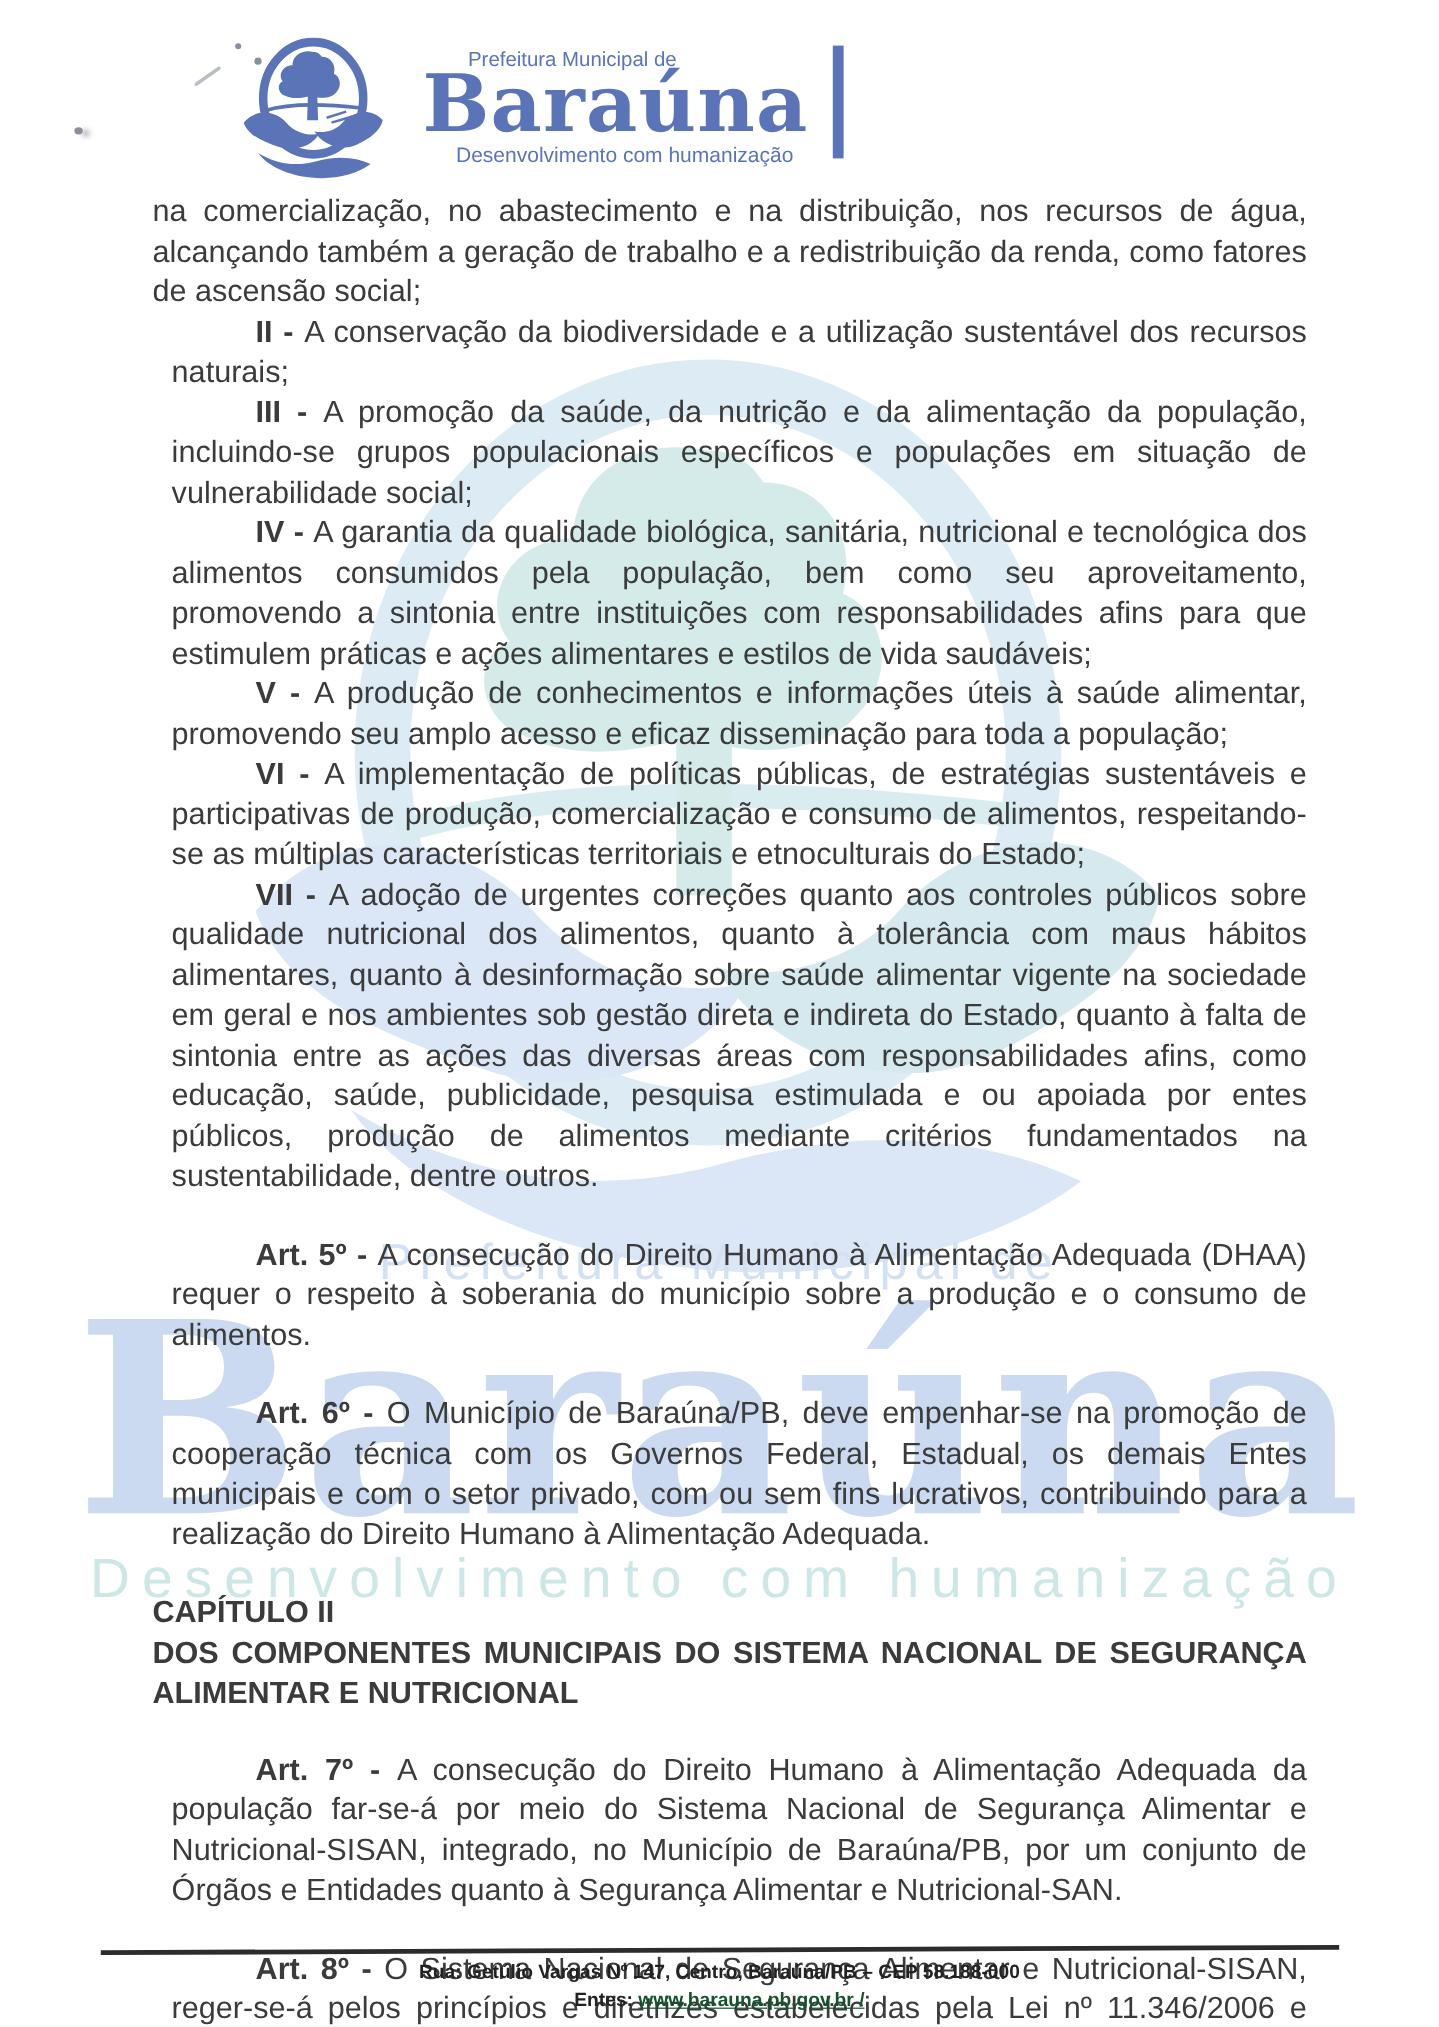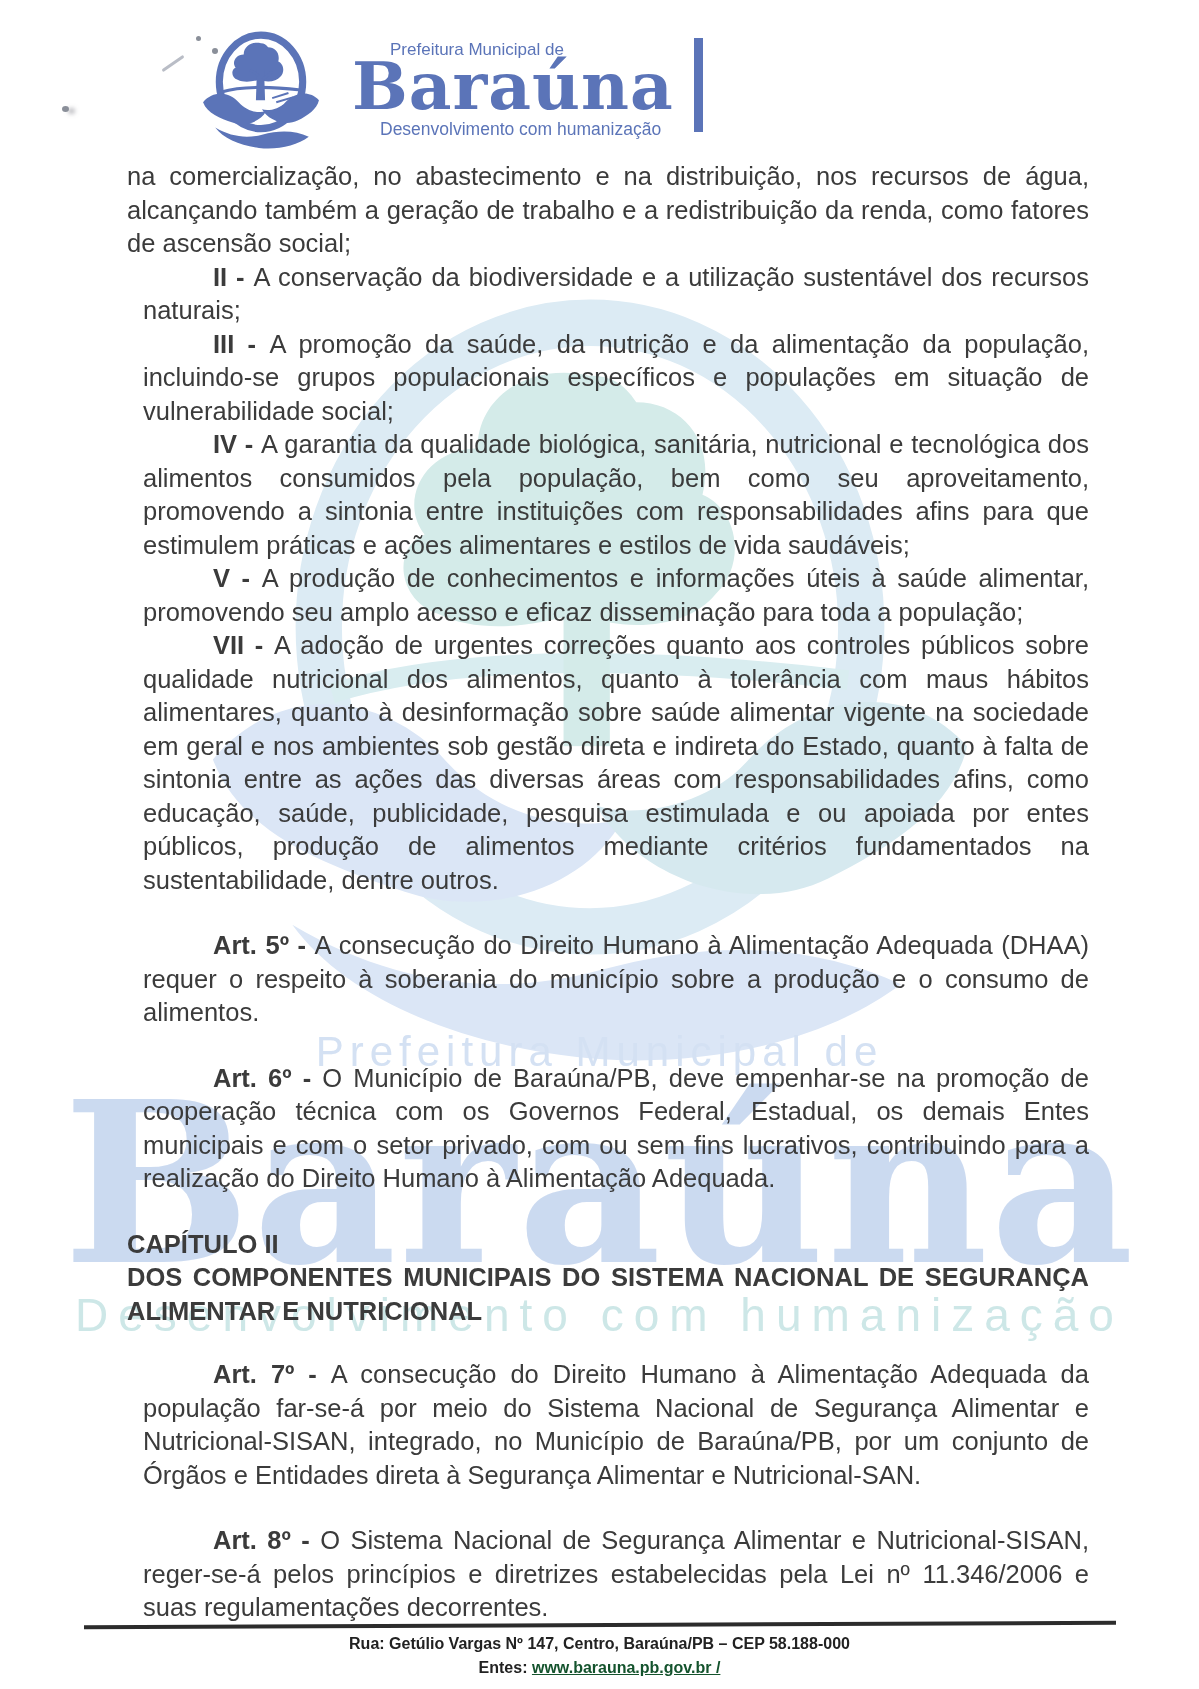--- a/index.html
+++ b/index.html
@@ -120,30 +120,31 @@
     </div>
     <div class="divider"></div>
   </div>
 
   <div class="doc-body">
     <p class="para"><b class="pfx"></b><span>na comercialização, no abastecimento e na distribuição, nos recursos de água, alcançando também a geração de trabalho e a redistribuição da renda, como fatores de ascensão social;</span></p>
     <p class="para ind"><b class="pfx">II - </b><span>A conservação da biodiversidade e a utilização sustentável dos recursos naturais;</span></p>
     <p class="para ind"><b class="pfx">III - </b><span>A promoção da saúde, da nutrição e da alimentação da população, incluindo-se grupos populacionais específicos e populações em situação de vulnerabilidade social;</span></p>
     <p class="para ind"><b class="pfx">IV - </b><span>A garantia da qualidade biológica, sanitária, nutricional e tecnológica dos alimentos consumidos pela população, bem como seu aproveitamento, promovendo a sintonia entre instituições com responsabilidades afins para que estimulem práticas e ações alimentares e estilos de vida saudáveis;</span></p>
     <p class="para ind"><b class="pfx">V - </b><span>A produção de conhecimentos e informações úteis à saúde alimentar, promovendo seu amplo acesso e eficaz disseminação para toda a população;</span></p>
+    <p class="para ind"><b class="pfx">VI - </b><span>A implementação de políticas públicas, de estratégias sustentáveis e participativas de produção, comercialização e consumo de alimentos, respeitando-se as múltiplas características territoriais e etnoculturais do Estado;</span></p>
     <p class="para ind"><b class="pfx">VII - </b><span>A adoção de urgentes correções quanto aos controles públicos sobre qualidade nutricional dos alimentos, quanto à tolerância com maus hábitos alimentares, quanto à desinformação sobre saúde alimentar vigente na sociedade em geral e nos ambientes sob gestão direta e indireta do Estado, quanto à falta de sintonia entre as ações das diversas áreas com responsabilidades afins, como educação, saúde, publicidade, pesquisa estimulada e ou apoiada por entes públicos, produção de alimentos mediante critérios fundamentados na sustentabilidade, dentre outros.</span></p>
     <p class="para ind gap"><b class="pfx">Art. 5º - </b><span>A consecução do Direito Humano à Alimentação Adequada (DHAA) requer o respeito à soberania do município sobre a produção e o consumo de alimentos.</span></p>
     <p class="para ind gap"><b class="pfx">Art. 6º - </b><span>O Município de Baraúna/PB, deve empenhar-se na promoção de cooperação técnica com os Governos Federal, Estadual, os demais Entes municipais e com o setor privado, com ou sem fins lucrativos, contribuindo para a realização do Direito Humano à Alimentação Adequada.</span></p>
 
     <div class="chapter">
       <div>CAPÍTULO II</div>
       <div>DOS COMPONENTES MUNICIPAIS DO SISTEMA NACIONAL DE SEGURANÇA ALIMENTAR E NUTRICIONAL</div>
     </div>
 
-    <p class="para ind"><b class="pfx">Art. 7º - </b><span>A consecução do Direito Humano à Alimentação Adequada da população far-se-á por meio do Sistema Nacional de Segurança Alimentar e Nutricional-SISAN, integrado, no Município de Baraúna/PB, por um conjunto de Órgãos e Entidades direta à Segurança Alimentar e Nutricional-SAN.</span></p>
+    <p class="para ind"><b class="pfx">Art. 7º - </b><span>A consecução do Direito Humano à Alimentação Adequada da população far-se-á por meio do Sistema Nacional de Segurança Alimentar e Nutricional-SISAN, integrado, no Município de Baraúna/PB, por um conjunto de Órgãos e Entidades quanto à Segurança Alimentar e Nutricional-SAN.</span></p>
     <p class="para ind gap"><b class="pfx">Art. 8º - </b><span>O Sistema Nacional de Segurança Alimentar e Nutricional-SISAN, reger-se-á pelos princípios e diretrizes estabelecidas pela Lei nº 11.346/2006 e suas regulamentações decorrentes.</span></p>
 
   </div>
 
   <div class="footer">
     <div class="rule"></div>
     <div>Rua: Getúlio Vargas Nº 147, Centro, Baraúna/PB – CEP 58.188-000</div>
     <div class="site-line">
       <span>Entes:</span>
       <a href="#" class="site-link">www.barauna.pb.gov.br /</a>

